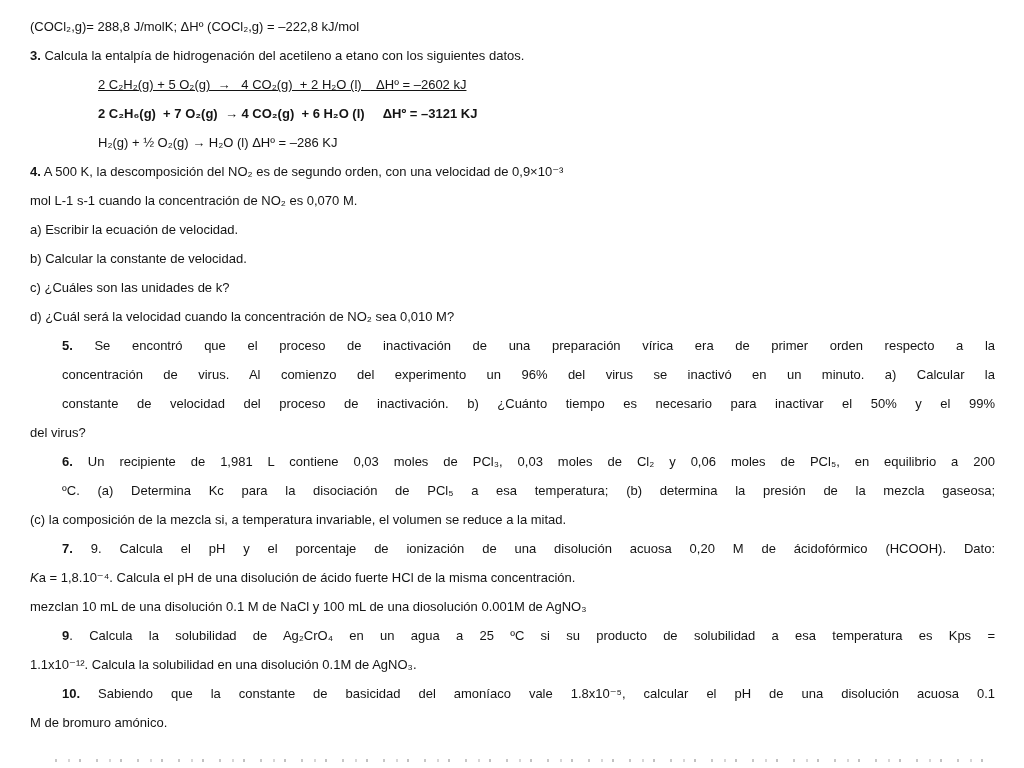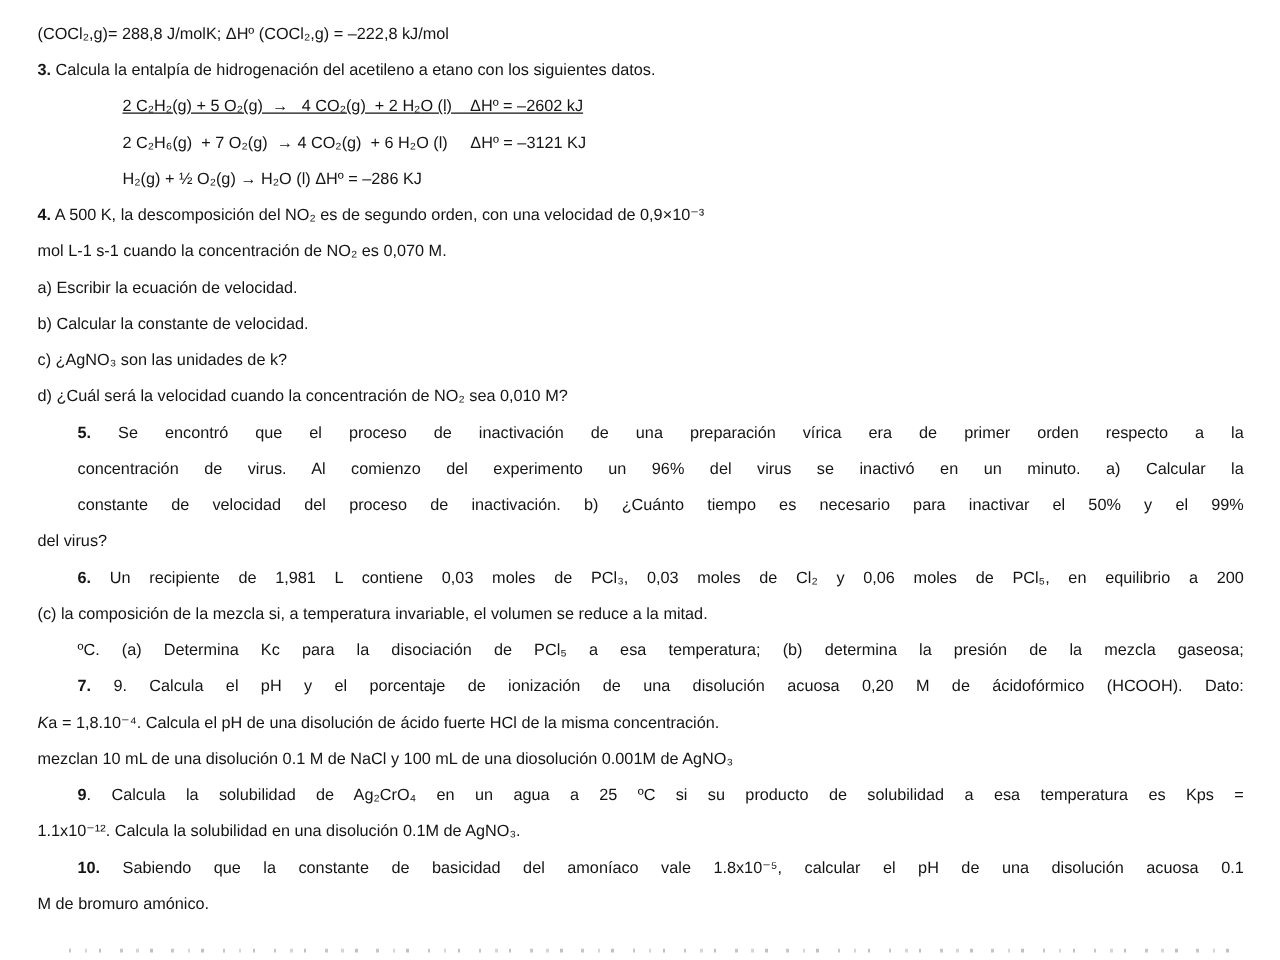--- a/index.html
+++ b/index.html
@@ -53,35 +53,35 @@
   }
 </style>
 </head>
 <body>
 
 <div class="doc">
   <div>
       <div class="line pre"><span>(COCl₂,g)= 288,8 J/molK; ΔHº (COCl₂,g) = –222,8 kJ/mol</span></div>
       <div class="line"><span class="seg-bold">3.</span><span> Calcula la entalpía de hidrogenación del acetileno a etano con los siguientes datos.</span></div>
       <div class="line pre" style="padding-left: 68px; text-decoration: underline;"><span>2 C₂H₂(g) + 5 O₂(g)  →   4 CO₂(g)  + 2 H₂O (l)    ΔHº = –2602 kJ</span></div>
-      <div class="line pre" style="padding-left: 68px;"><span>2 C₂H₆(g)  + 7 O₂(g)  → 4 CO₂(g)  + 6 H₂O (l)     ΔHº = –3121 KJ</span></div>
+      <div class="line pre" style="padding-left: 68px; font-weight: bold;"><span>2 C₂H₆(g)  + 7 O₂(g)  → 4 CO₂(g)  + 6 H₂O (l)     ΔHº = –3121 KJ</span></div>
       <div class="line pre" style="padding-left: 68px;"><span>H₂(g) + ½ O₂(g) → H₂O (l) ΔHº = –286 KJ</span></div>
       <div class="line"><span class="seg-bold">4.</span><span> A 500 K, la descomposición del NO₂ es de segundo orden, con una velocidad de 0,9×10⁻³</span></div>
       <div class="line"><span>mol L-1 s-1 cuando la concentración de NO₂ es 0,070 M.</span></div>
       <div class="line"><span>a) Escribir la ecuación de velocidad.</span></div>
       <div class="line"><span>b) Calcular la constante de velocidad.</span></div>
-      <div class="line"><span>c) ¿AgNO₃ son las unidades de k?</span></div>
+      <div class="line"><span>c) ¿Cuáles son las unidades de k?</span></div>
       <div class="line"><span>d) ¿Cuál será la velocidad cuando la concentración de NO₂ sea 0,010 M?</span></div>
       <div class="line just"><span class="seg-bold">5.</span><span> Se encontró que el proceso de inactivación de una preparación vírica era de primer orden respecto a la</span></div>
       <div class="line just"><span>concentración de virus. Al comienzo del experimento un 96% del virus se inactivó en un minuto. a) Calcular la</span></div>
       <div class="line just"><span>constante de velocidad del proceso de inactivación. b) ¿Cuánto tiempo es necesario para inactivar el 50% y el 99%</span></div>
       <div class="line"><span>del virus?</span></div>
       <div class="line just"><span class="seg-bold">6.</span><span> Un recipiente de 1,981 L contiene 0,03 moles de PCl₃, 0,03 moles de Cl₂ y 0,06 moles de PCl₅, en equilibrio a 200</span></div>
+      <div class="line just"><span>ºC. (a) Determina Kc para la disociación de PCl₅ a esa temperatura; (b) determina la presión de la mezcla gaseosa;</span></div>
       <div class="line"><span>(c) la composición de la mezcla si, a temperatura invariable, el volumen se reduce a la mitad.</span></div>
-      <div class="line just"><span>ºC. (a) Determina Kc para la disociación de PCl₅ a esa temperatura; (b) determina la presión de la mezcla gaseosa;</span></div>
       <div class="line just"><span class="seg-bold">7.</span><span> 9. Calcula el pH y el porcentaje de ionización de una disolución acuosa 0,20 M de ácidofórmico (HCOOH). Dato:</span></div>
       <div class="line"><span class="seg-italic">K</span><span>a = 1,8.10⁻⁴. Calcula el pH de una disolución de ácido fuerte HCl de la misma concentración.</span></div>
       <div class="line"><span>mezclan 10 mL de una disolución 0.1 M de NaCl y 100 mL de una diosolución 0.001M de AgNO₃</span></div>
       <div class="line just"><span class="seg-bold">9</span><span>. Calcula la solubilidad de Ag₂CrO₄ en un agua a 25 ºC si su producto de solubilidad a esa temperatura es Kps =</span></div>
       <div class="line"><span>1.1x10⁻¹². Calcula la solubilidad en una disolución 0.1M de AgNO₃.</span></div>
       <div class="line just"><span class="seg-bold">10.</span><span> Sabiendo que la constante de basicidad del amoníaco vale 1.8x10⁻⁵, calcular el pH de una disolución acuosa 0.1</span></div>
       <div class="line"><span>M de bromuro amónico.</span></div>
     </div>
 </div>
 <div class="clipped-marks"></div>

